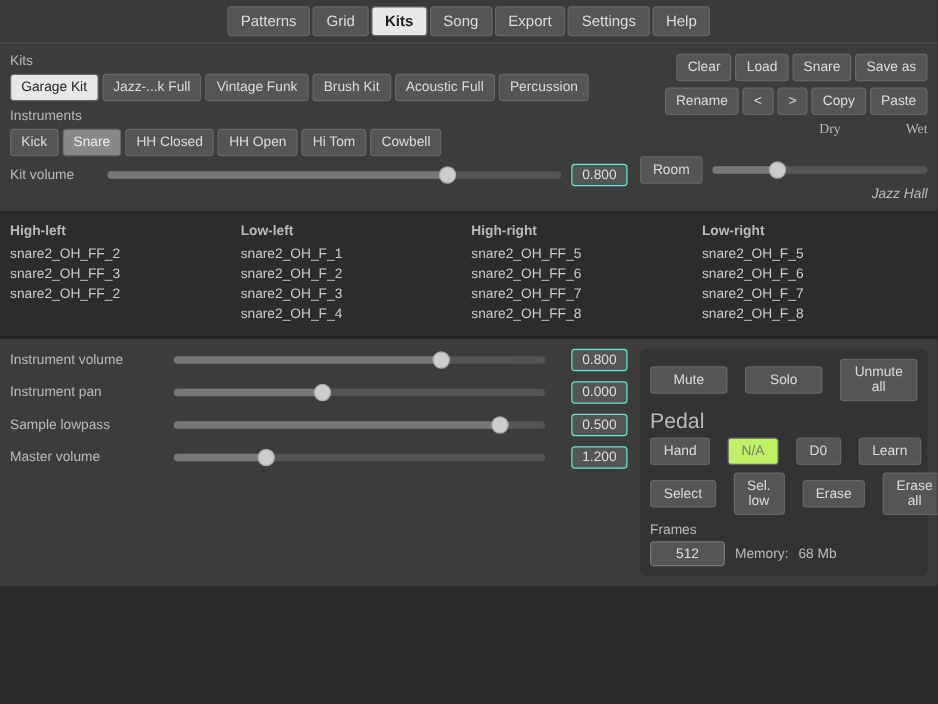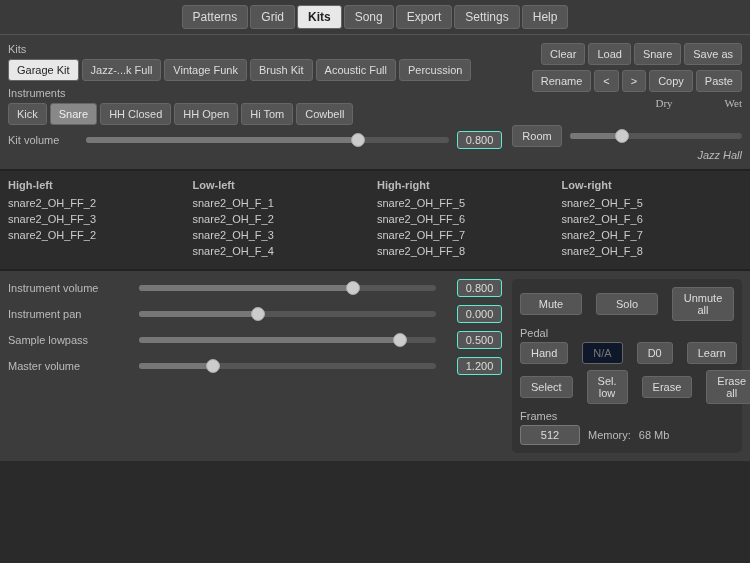--- a/index.html
+++ b/index.html
@@ -245,21 +245,21 @@
       background: #555;
       border: 1px solid #666;
       color: #ddd;
       padding: 4px 10px;
       border-radius: 3px;
       cursor: pointer;
       font-size: 11px;
       flex: 1;
     }
     .br-btn.disabled {
-      background: #0f172a;
+      background: #bef264;
       color: #777;
     }
 
     .frames-row {
       display: flex;
       align-items: center;
       gap: 8px;
     }
     .frames-input {
       background: #555;
@@ -415,21 +415,21 @@
         <span class="slider-value">1.200</span>
       </div>
     </div>
 
   <div class="bottom-right">
     <div class="br-row">
       <button class="br-btn">Mute</button>
       <button class="br-btn">Solo</button>
       <button class="br-btn">Unmute all</button>
     </div>
-    <div style="font-size:11px;color:#bbb;margin-bottom:3px;">Pedal</div>
+    <div style="font-size:17px;color:#bbb;margin-bottom:3px;">Pedal</div>
     <div class="br-row">
       <button class="br-btn">Hand</button>
       <button class="br-btn disabled">N/A</button>
       <button class="br-btn">D0</button>
       <button class="br-btn">Learn</button>
     </div>
     <div class="br-row">
       <button class="br-btn">Select</button>
       <button class="br-btn">Sel. low</button>
       <button class="br-btn">Erase</button>

